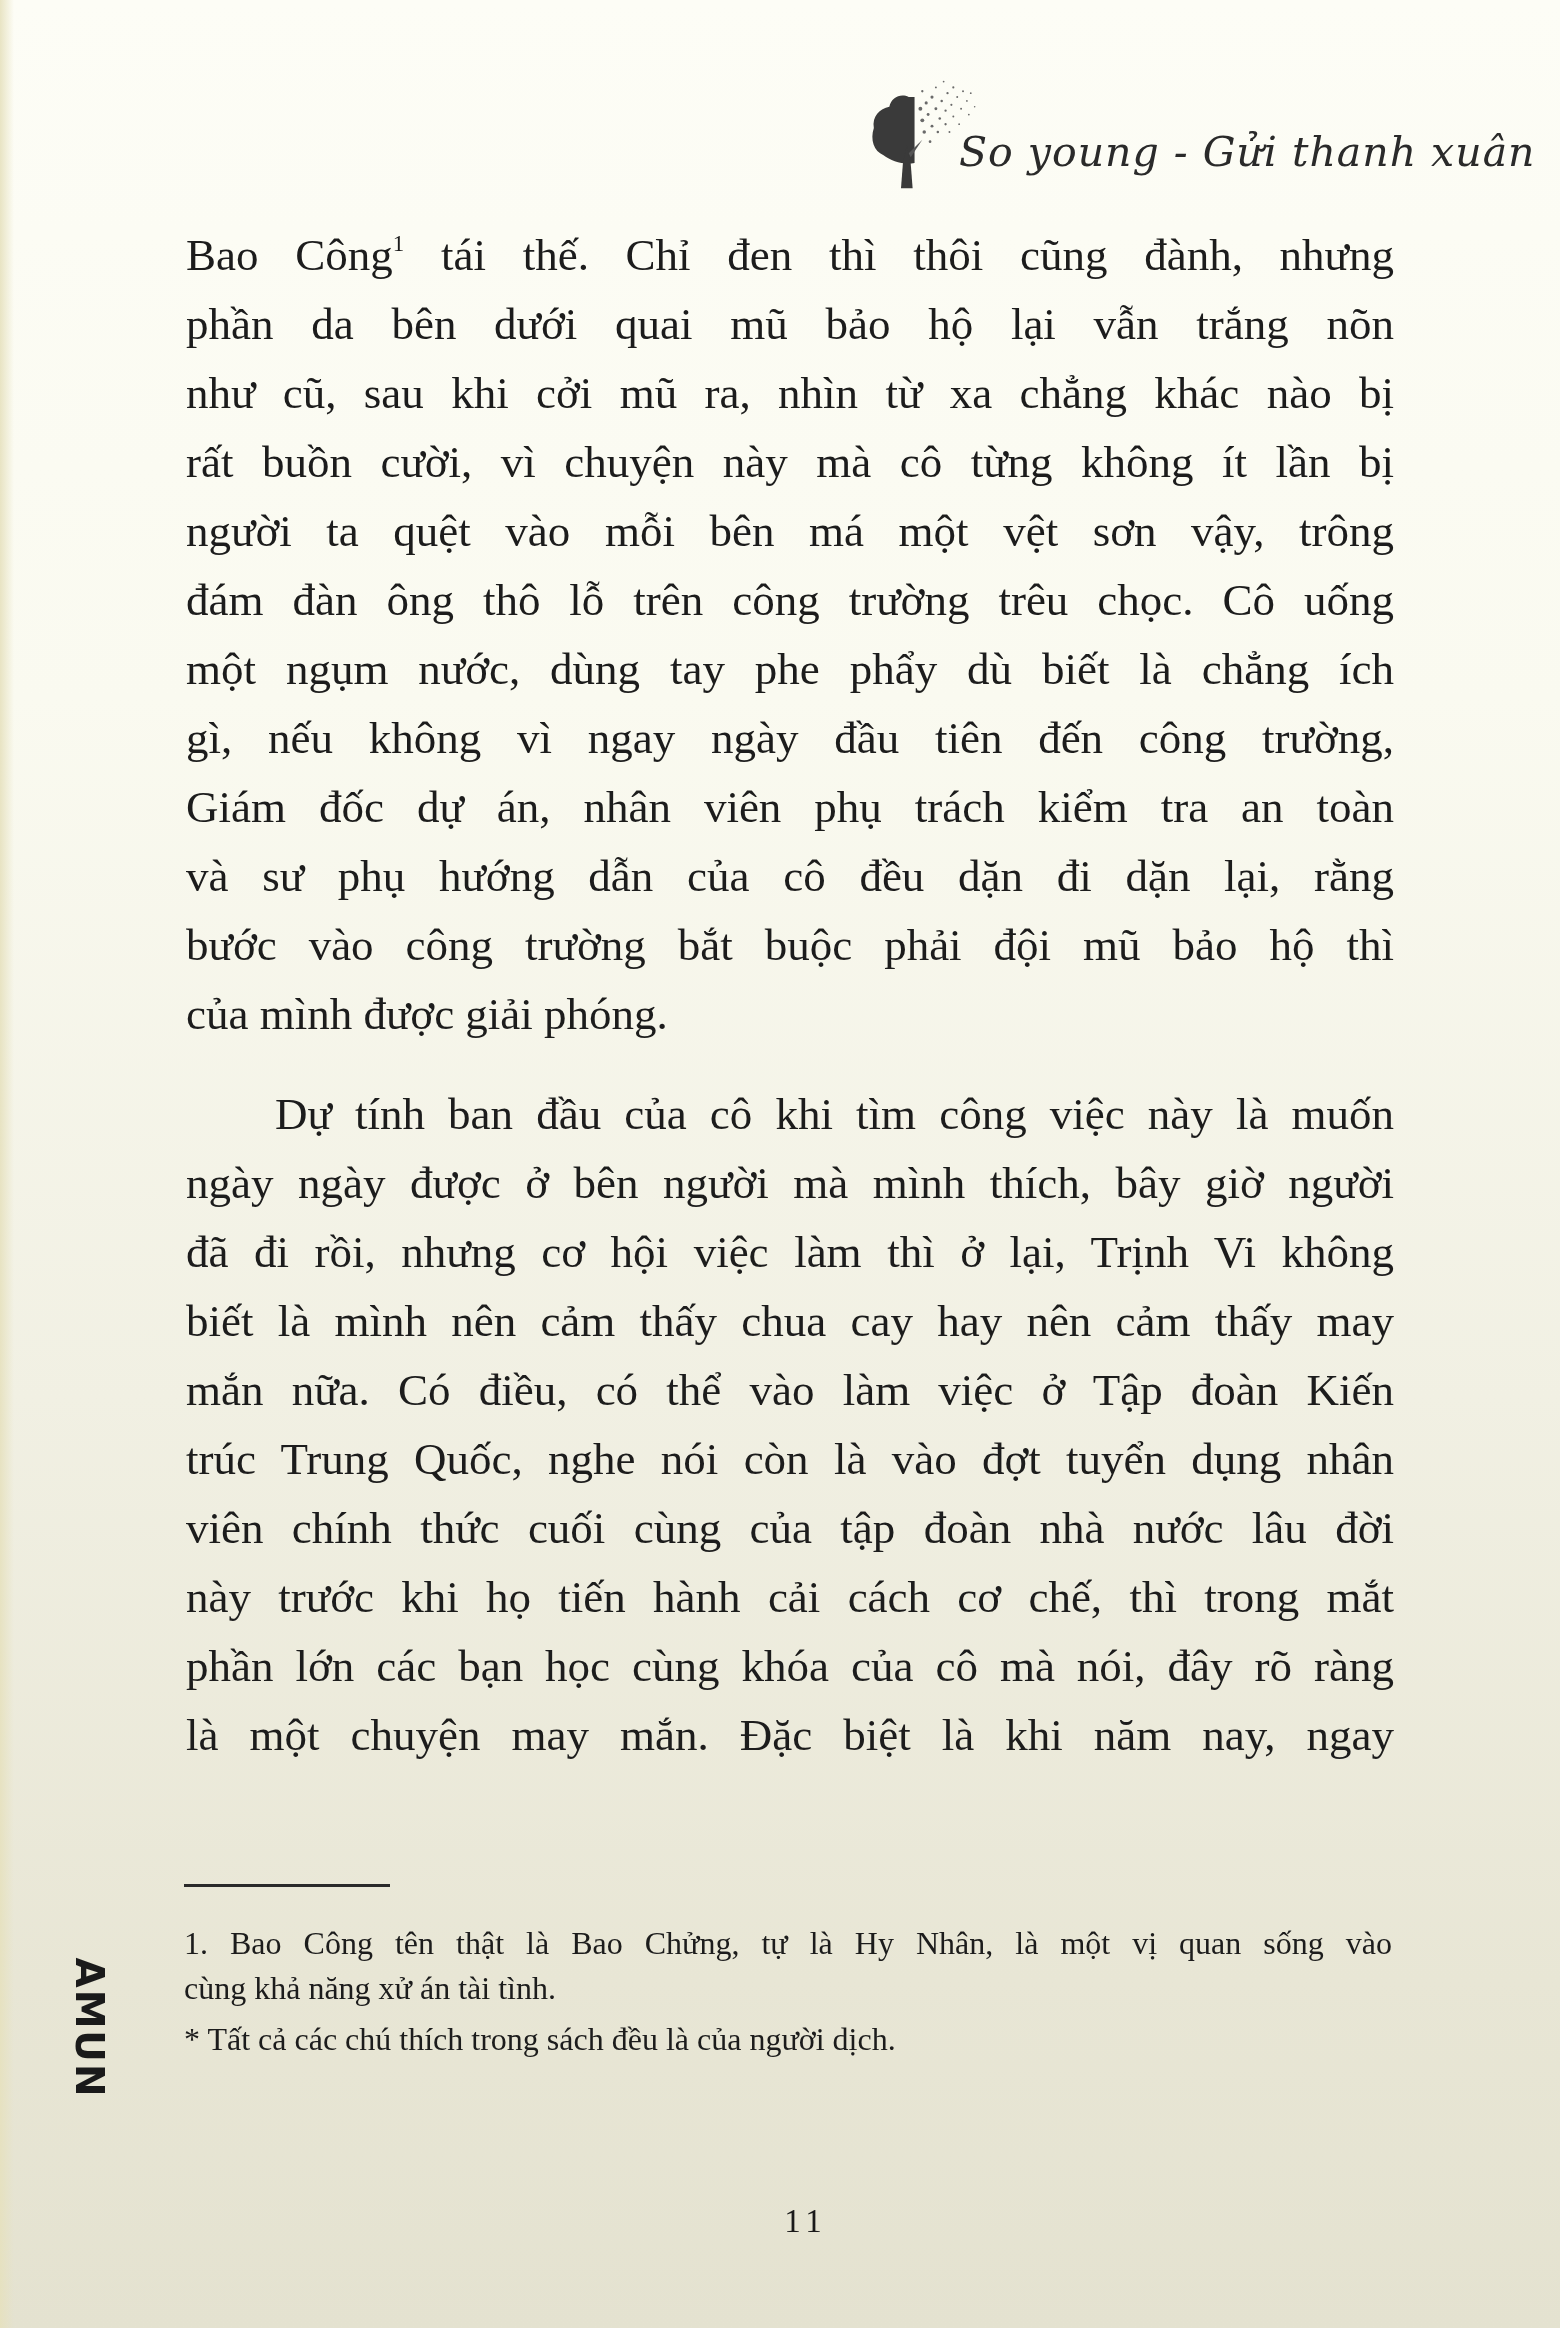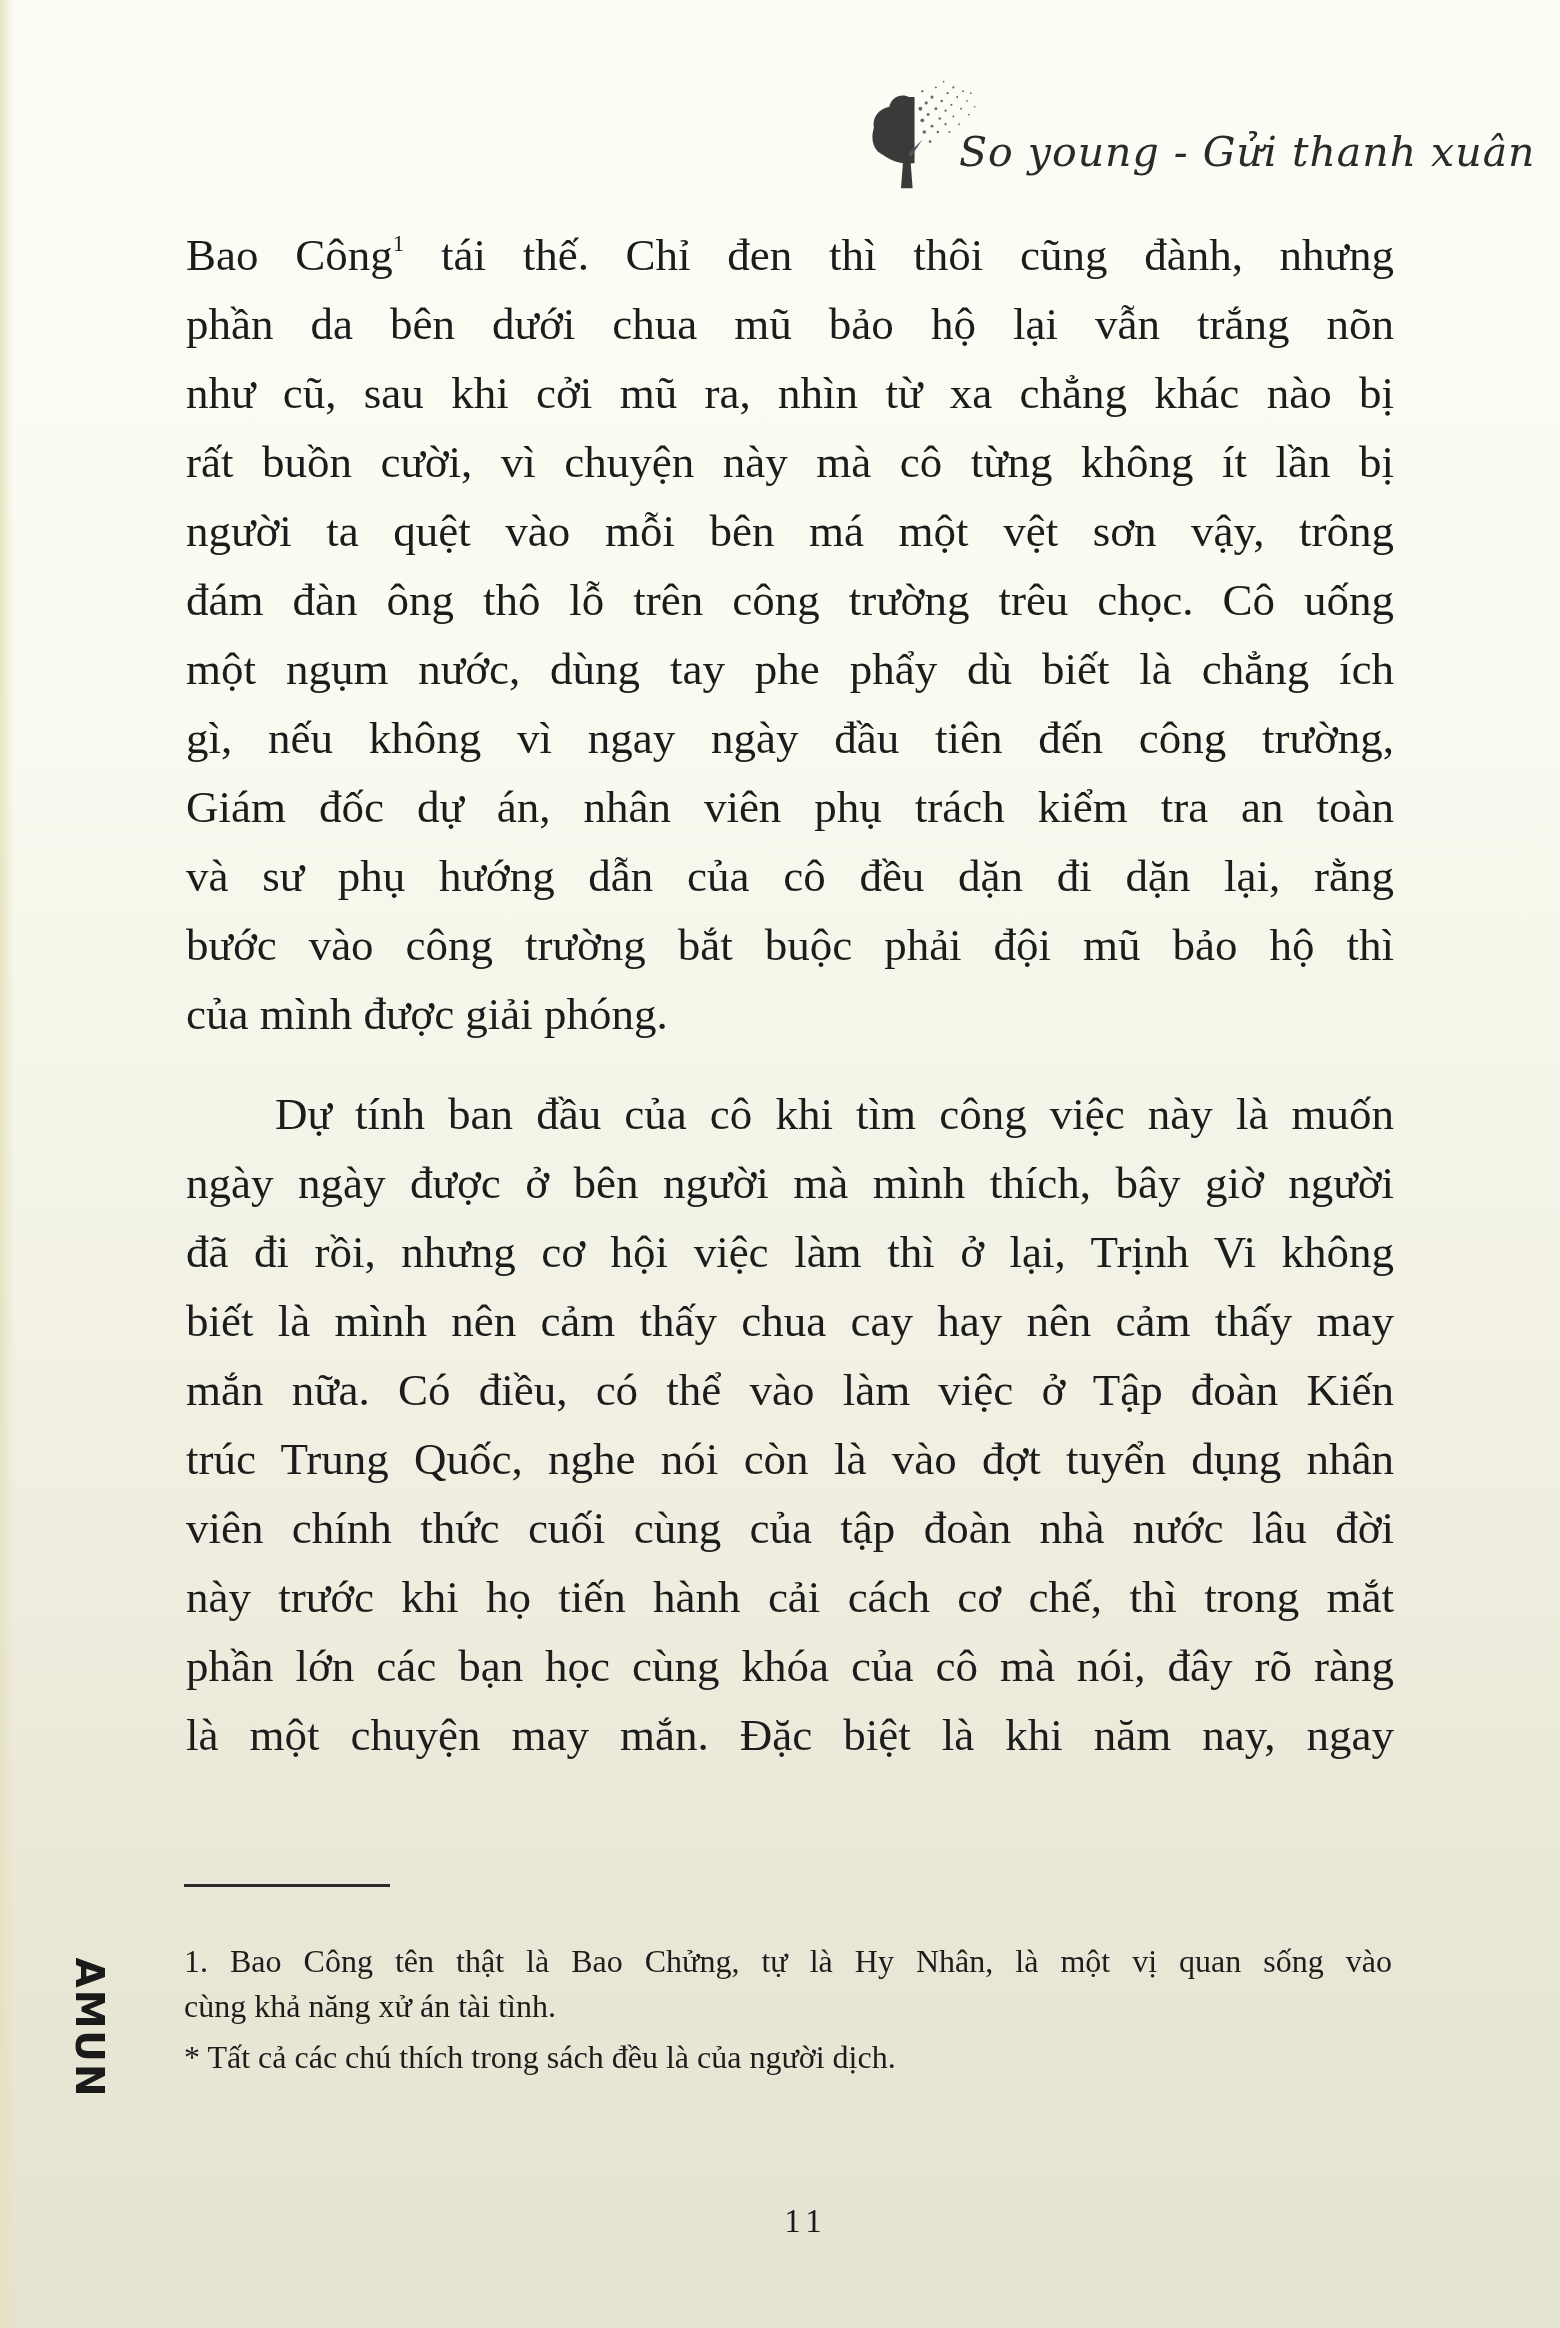--- a/index.html
+++ b/index.html
@@ -86,21 +86,20 @@
       height: 2.9px;
       background: #2a2a2a;
     }
     .footnotes {
       position: absolute;
       left: 184px;
       top: 1921px;
       width: 1208px;
       font-size: 32px;
       line-height: 45px;
-      margin-top: 18px;
     }
     .fn-line {
       display: block;
       white-space: nowrap;
     }
     .fn-line.justify {
       text-align: justify;
       text-align-last: justify;
     }
     .fn-note {
@@ -183,21 +182,21 @@
         <circle cx="82" cy="14" r="0.9"></circle>
         <circle cx="60" cy="24" r="1.2"></circle>
     </g>
   </svg>
   <div class="header-title">So young - Gửi thanh xuân</div>
 </div>
 
 <div class="body-text">
   <p class="paragraph">
     <span class="line"><span>Bao Công</span><sup class="fn-ref">1</sup><span> tái thế. Chỉ đen thì thôi cũng đành, nhưng</span></span>
-    <span class="line">phần da bên dưới chua mũ bảo hộ lại vẫn trắng nõn</span>
+    <span class="line">phần da bên dưới quai mũ bảo hộ lại vẫn trắng nõn</span>
     <span class="line">như cũ, sau khi cởi mũ ra, nhìn từ xa chẳng khác nào bị</span>
     <span class="line">rất buồn cười, vì chuyện này mà cô từng không ít lần bị</span>
     <span class="line">người ta quệt vào mỗi bên má một vệt sơn vậy, trông</span>
     <span class="line">đám đàn ông thô lỗ trên công trường trêu chọc. Cô uống</span>
     <span class="line">một ngụm nước, dùng tay phe phẩy dù biết là chẳng ích</span>
     <span class="line">gì, nếu không vì ngay ngày đầu tiên đến công trường,</span>
     <span class="line">Giám đốc dự án, nhân viên phụ trách kiểm tra an toàn</span>
     <span class="line">và sư phụ hướng dẫn của cô đều dặn đi dặn lại, rằng</span>
     <span class="line">bước vào công trường bắt buộc phải đội mũ bảo hộ thì</span>
     <span class="line last">của mình được giải phóng.</span>

